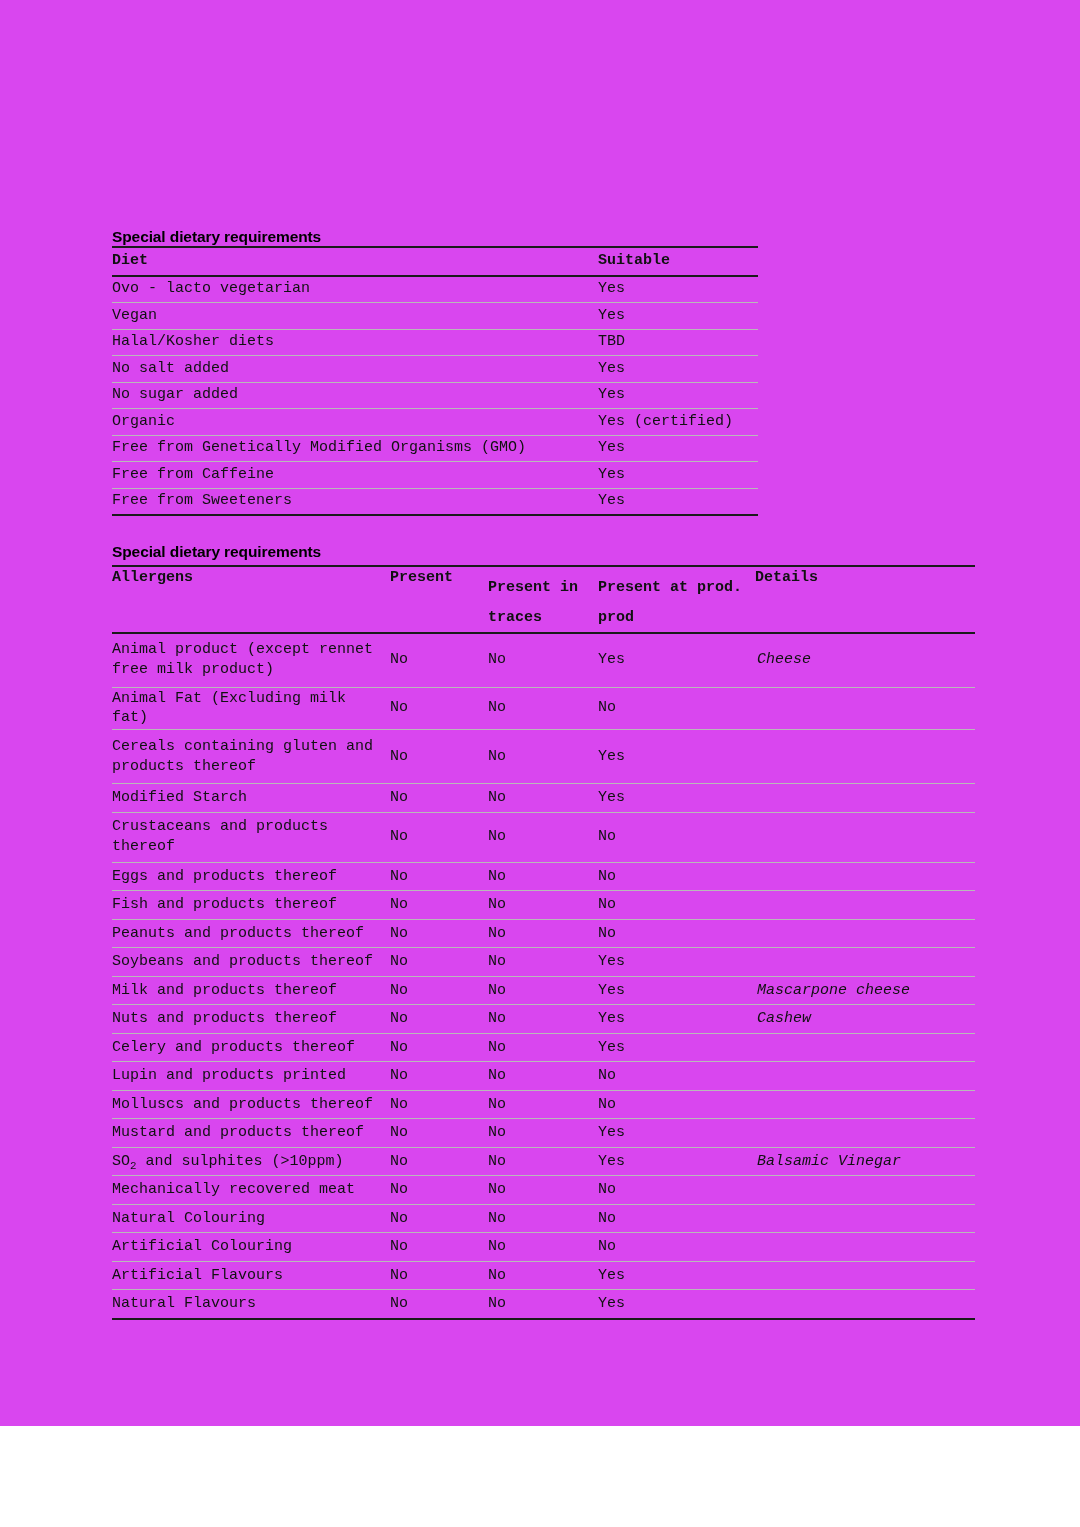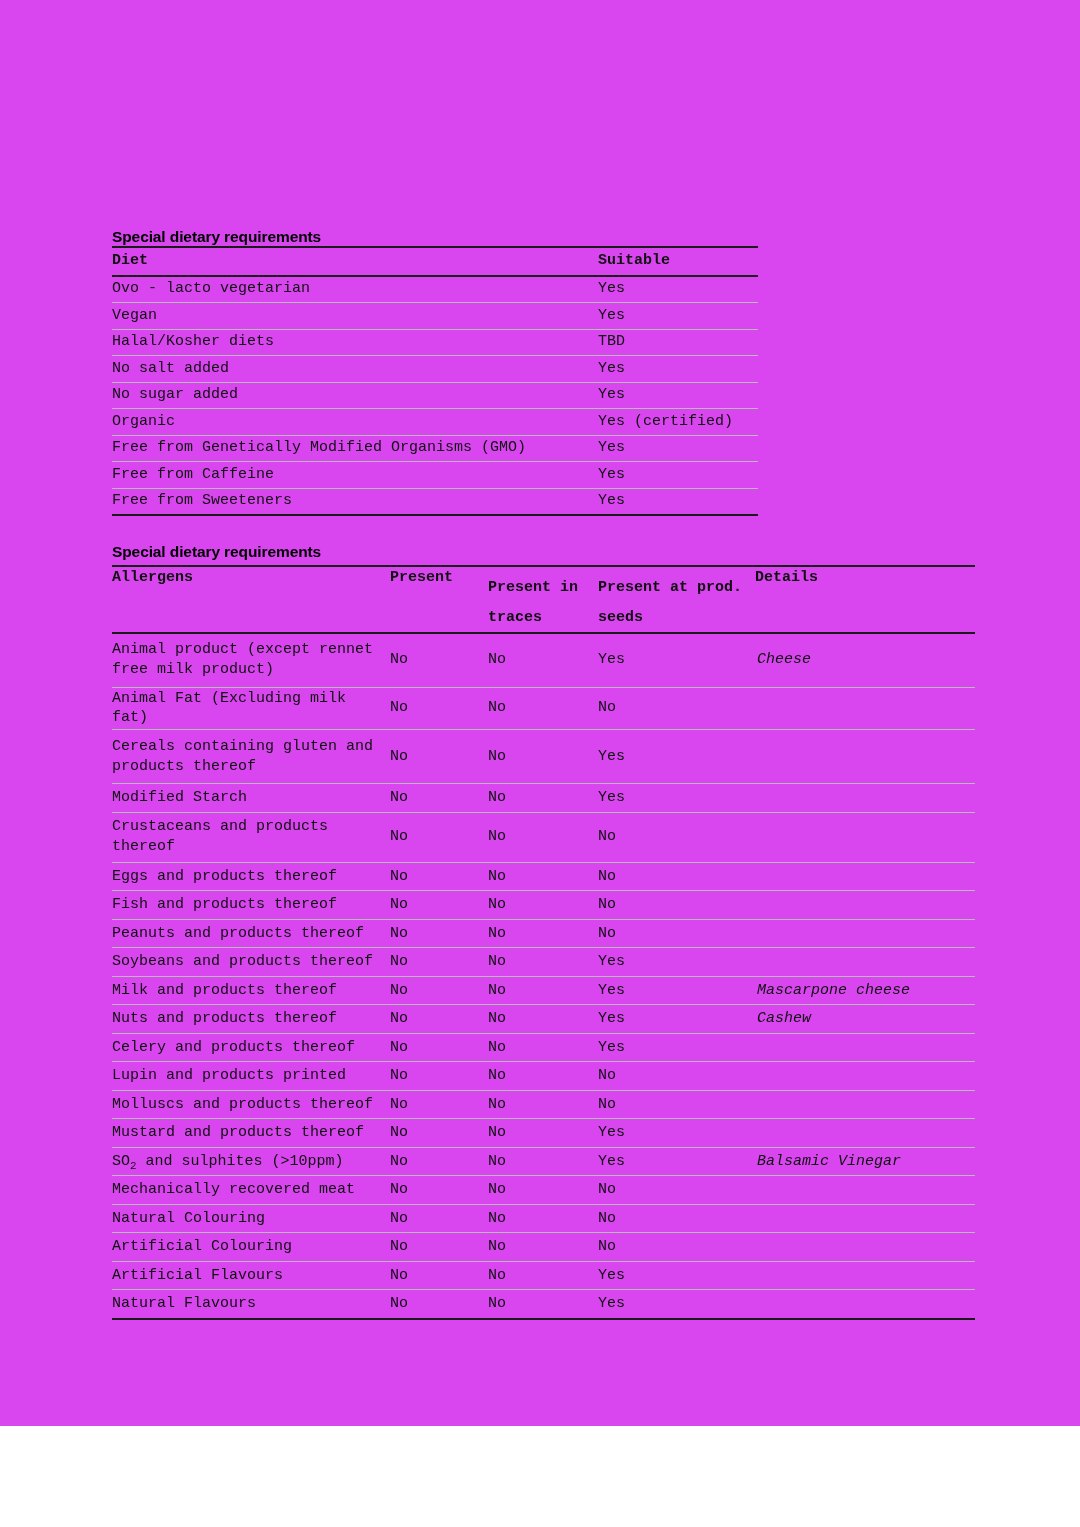--- a/index.html
+++ b/index.html
@@ -189,21 +189,21 @@
       <thead>
         <tr class="head-row rule-head">
           <th>Allergens</th>
           <th>Present</th>
           <th>
             <span class="two-line">Present in</span>
             <span class="two-line">traces</span>
           </th>
           <th>
             <span class="two-line">Present at prod.</span>
-            <span class="two-line">seeds</span>
+            <span class="two-line">prod</span>
           </th>
           <th>Details</th>
         </tr>
       </thead>
       <tbody id="t2-body">
           <tr class="body-row tall">
             <td>
               <span class="allergen-label">Animal product (except rennet free milk product)</span>
             </td>
             <td>No</td>

